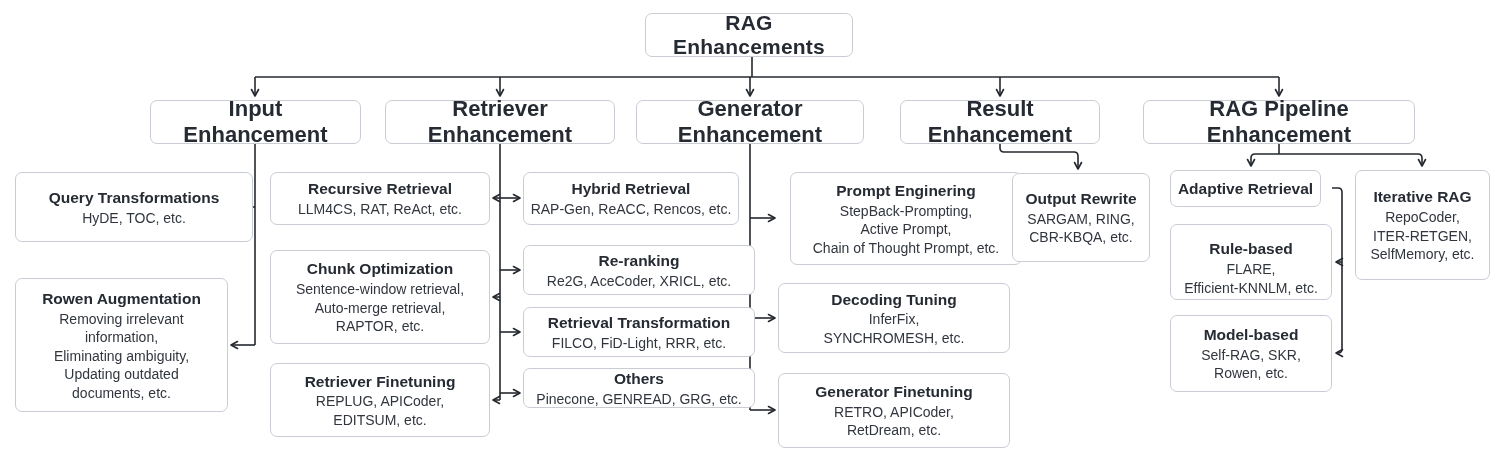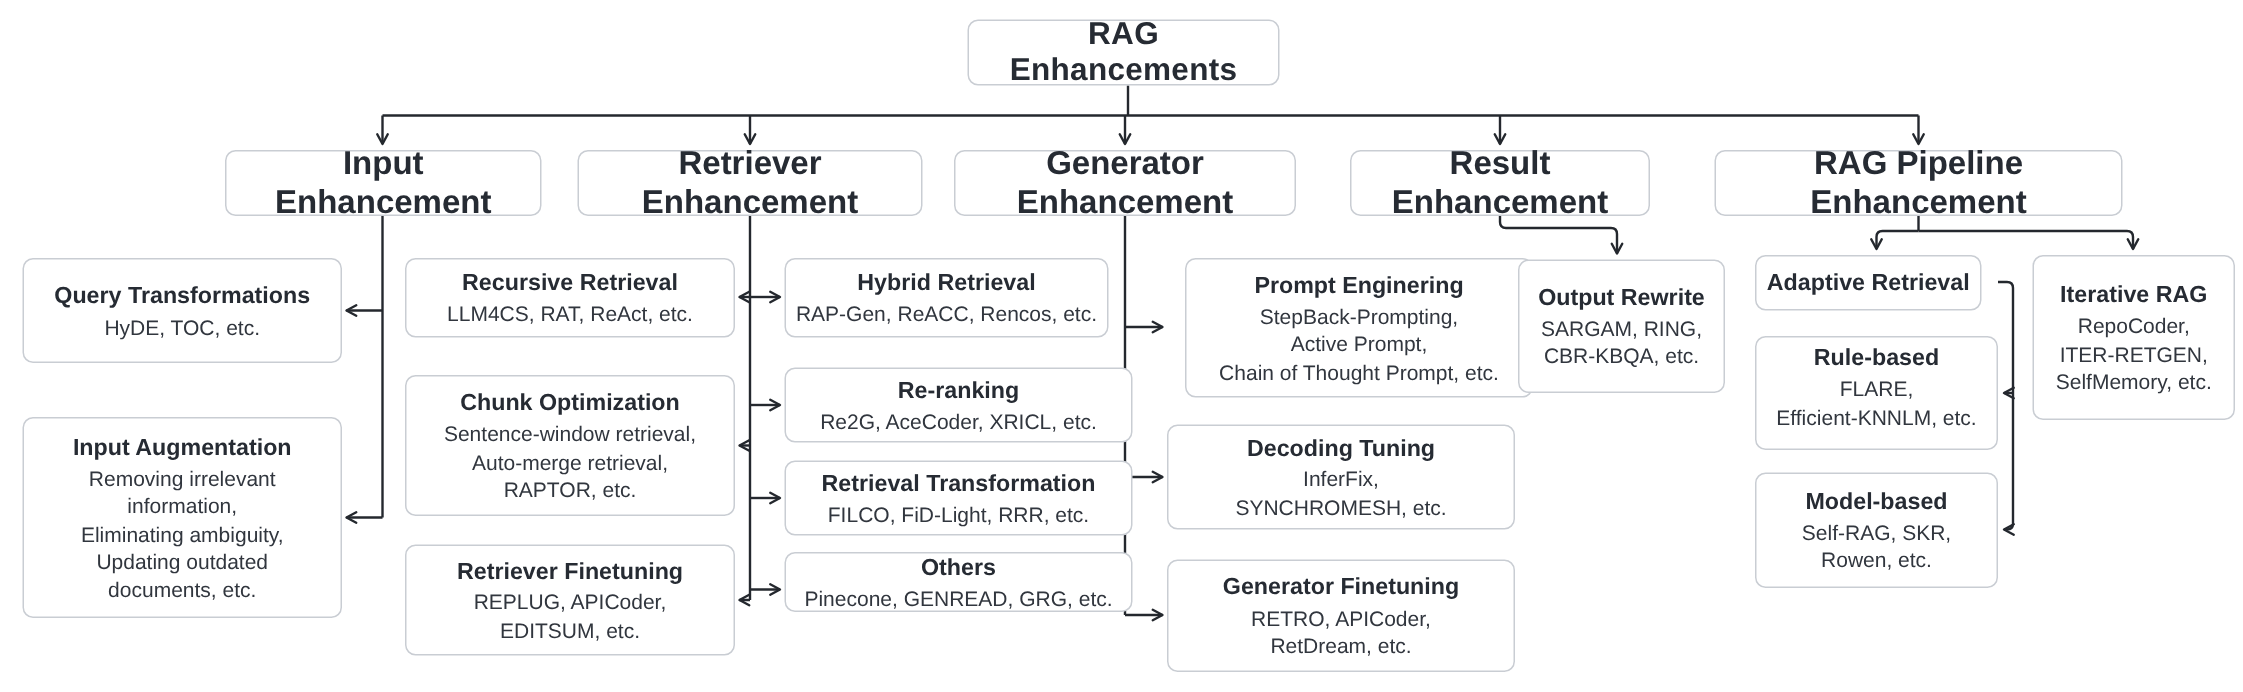--- a/index.html
+++ b/index.html
@@ -5,36 +5,36 @@
   html,body { margin:0; padding:0; background:#ffffff; }
   .canvas {
     position:relative; width:1495px; height:461px; background:#ffffff; overflow:hidden;
     font-family:"Liberation Sans", sans-serif; color:#262b33;
   }
   svg.wires { position:absolute; left:0; top:0; width:1495px; height:461px; }
   .node {
     position:absolute; box-sizing:border-box; background:#ffffff;
     border:1.5px solid #c9cdd3; border-radius:7px;
     display:flex; flex-direction:column; align-items:center; justify-content:center;
-    text-align:center; padding:12px 6px;
+    text-align:center; padding:2px 6px;
   }
   .node .title { font-weight:bold; color:#262b33; }
   .node .detail { white-space:pre-line; color:#31363e; font-size:14px; line-height:1.32; }
   .root .title { font-size:21px; letter-spacing:0.2px; }
   .lvl2 .title { font-size:22px; }
   .leaf .title { font-size:15.5px; line-height:1.4; }
 
   #node-root        { left:645px;  top:13px;  width:208px; height:44px; }
   #node-input       { left:150px;  top:100px; width:211px; height:44px; }
   #node-retriever   { left:385px;  top:100px; width:230px; height:44px; }
   #node-generator   { left:636px;  top:100px; width:228px; height:44px; }
   #node-result      { left:900px;  top:100px; width:200px; height:44px; }
   #node-pipeline    { left:1143px; top:100px; width:272px; height:44px; }
 
-  #node-query       { left:15px;   top:172px; width:213px; height:70px; }
+  #node-query       { left:15px;   top:172px; width:238px; height:70px; }
   #node-dataaug     { left:15px;   top:278px; width:213px; height:134px; }
 
   #node-recursive   { left:270px;  top:172px; width:220px; height:53px; }
   #node-chunk       { left:270px;  top:250px; width:220px; height:94px; }
   #node-retfinetune { left:270px;  top:363px; width:220px; height:74px; }
 
   #node-hybrid      { left:523px;  top:172px; width:216px; height:53px; }
   #node-rerank      { left:523px;  top:245px; width:232px; height:50px; }
   #node-rettransform{ left:523px;  top:307px; width:232px; height:50px; }
   #node-others      { left:523px;  top:368px; width:232px; height:40px; }
@@ -118,21 +118,21 @@
   </div>
   <div class="node lvl2" id="node-pipeline">
     <div class="title">RAG Pipeline Enhancement</div>
   </div>
 
   <div class="node leaf" id="node-query">
     <div class="title">Query Transformations</div>
     <div class="detail">HyDE, TOC, etc.</div>
   </div>
   <div class="node leaf" id="node-dataaug">
-    <div class="title">Input Augmentation</div>
+    <div class="title">Rowen Augmentation</div>
     <div class="detail">Removing irrelevant
 information,
 Eliminating ambiguity,
 Updating outdated
 documents, etc.</div>
   </div>
 
   <div class="node leaf" id="node-recursive">
     <div class="title">Recursive Retrieval</div>
     <div class="detail">LLM4CS, RAT, ReAct, etc.</div>

